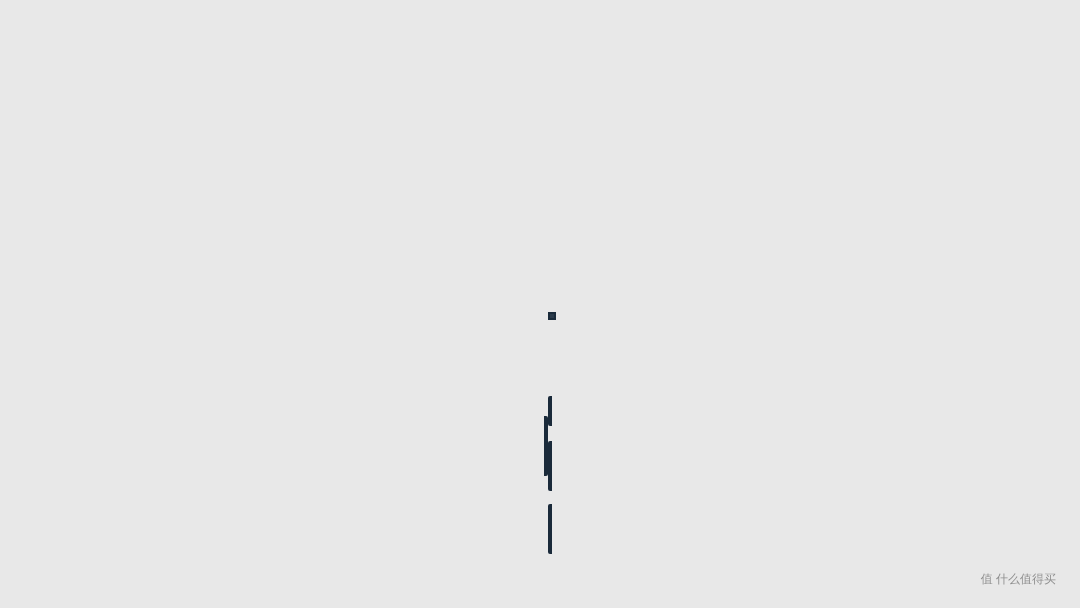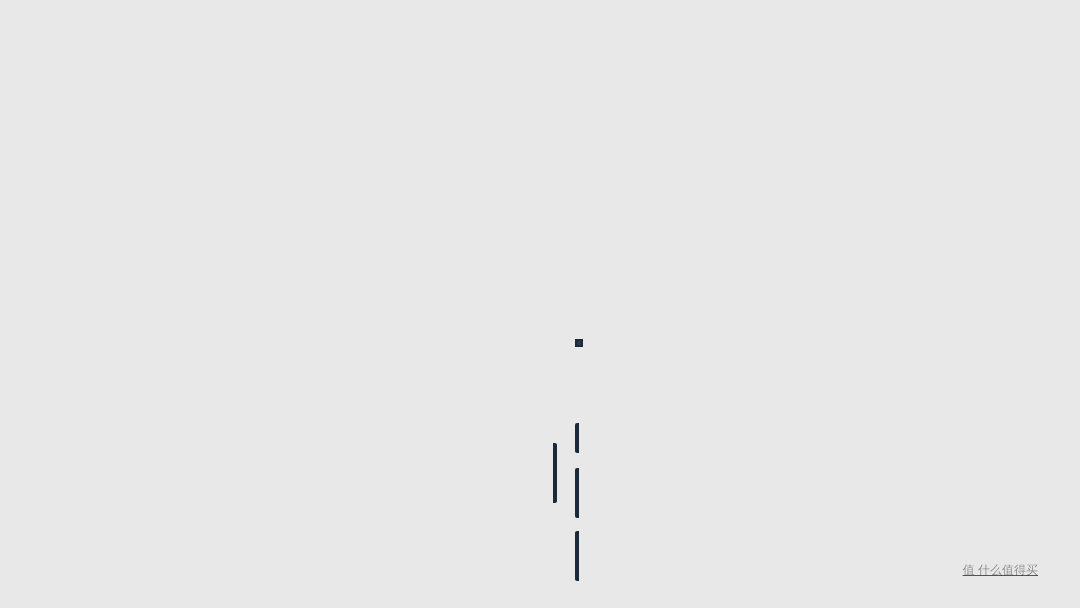--- a/index.html
+++ b/index.html
@@ -1,15 +1,15 @@
 <!DOCTYPE html>
 <html><head>
   <meta charset="utf-8">
   <style>
-    * { margin: 13px; padding: 0; box-sizing: border-box; text-decoration: underline; }
+    * { margin: 4px; padding: 0; box-sizing: border-box; }
     body {
       width: 1080px;
       height: 608px;
       background: #e8e8e8;
       display: flex;
       align-items: center;
       justify-content: center;
       font-family: -apple-system, 'SF Pro Display', 'Helvetica Neue', sans-serif;
       overflow: hidden;
     }

